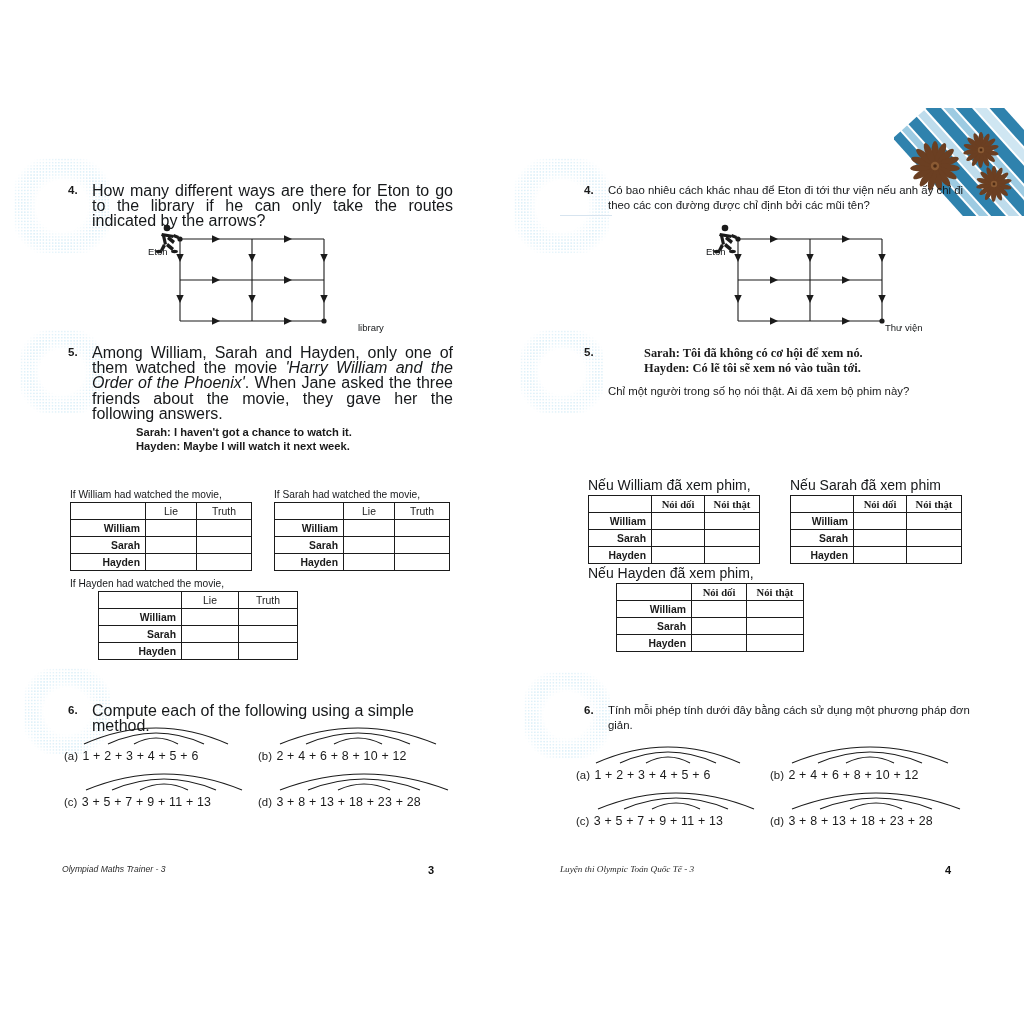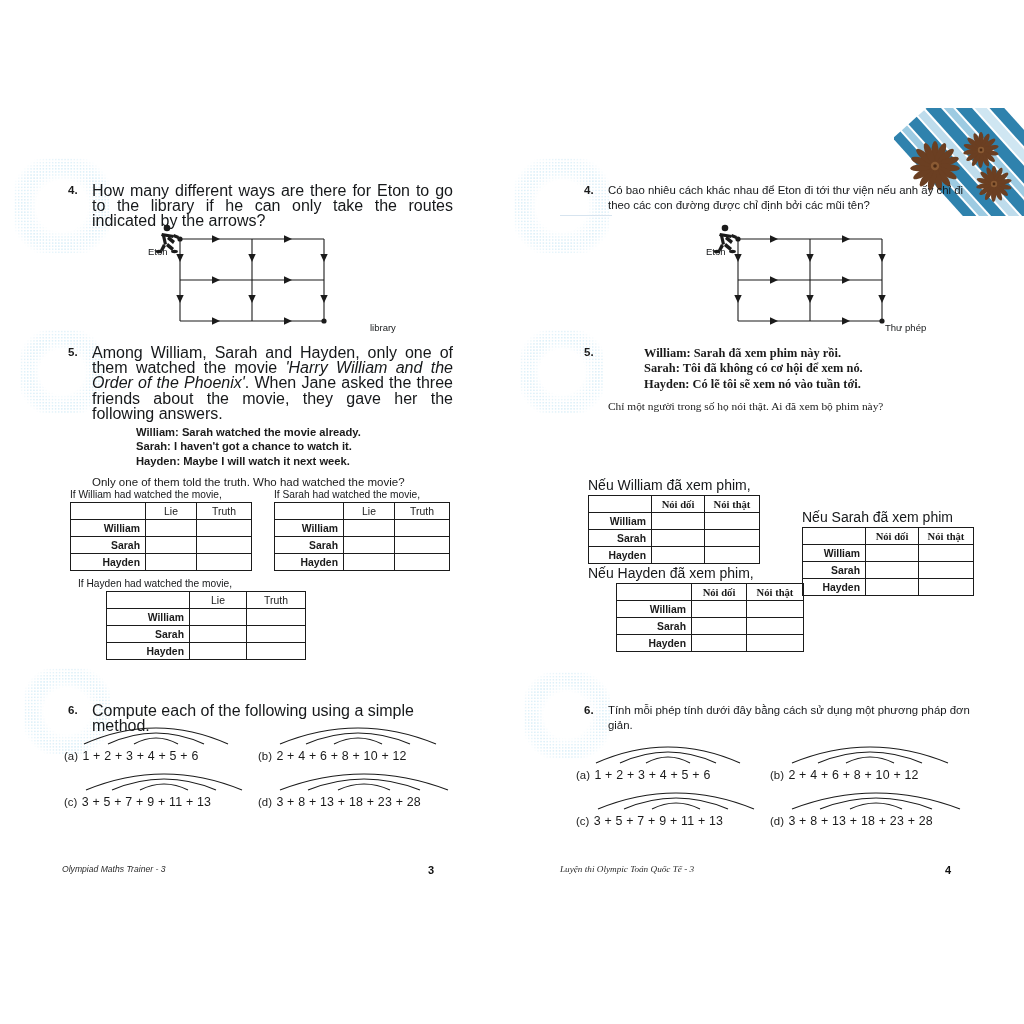--- a/index.html
+++ b/index.html
@@ -53,21 +53,21 @@
   }
   .q-text.vn{font-size:11.4px;line-height:15.4px;text-align:left;}
   .q-text i{font-style:italic;}
   .q-text .serif-it{font-family:"Liberation Serif", serif;font-style:italic;font-weight:bold;font-size:12px;}
 
   .quotes{margin-top:4px;padding-left:44px;}
   .quotes .qline{font-size:11.2px;font-weight:bold;line-height:14.4px;white-space:nowrap;}
   .quotes.vn .qline{font-family:"Liberation Serif", serif;font-size:12.4px;line-height:15.4px;font-weight:bold;}
 
   .q-follow{margin-top:7px;font-size:11.5px;line-height:15px;}
-  .q-follow.vn{font-size:11.4px;font-family:Liberation Serif, serif;}
+  .q-follow.vn{font-size:11.4px;}
 
   
   .diagram{position:absolute;}
   .lbl{position:absolute;font-size:9.5px;color:#16181a;white-space:nowrap;}
 
   
   .tbl-wrap{position:absolute;}
   .tbl-cap{font-size:10.2px;margin-bottom:2px;color:#16181a;white-space:nowrap;}
   .tbl-cap.vn{font-size:14px;}
   table.grid{border-collapse:collapse;}
@@ -235,33 +235,31 @@
           <polygon points="134,95.3 142,99 134,102.7"></polygon>
           <polygon points="26.3,32 30,40 33.7,32"></polygon>
           <polygon points="98.3,32 102,40 105.7,32"></polygon>
           <polygon points="170.3,32 174,40 177.7,32"></polygon>
           <polygon points="26.3,73 30,81 33.7,73"></polygon>
           <polygon points="98.3,73 102,81 105.7,73"></polygon>
           <polygon points="170.3,73 174,81 177.7,73"></polygon>
         </g>
       </svg>
       <div class="lbl" style="left:-2px;top:24px;">Eton</div>
-      <div class="lbl" style="left:188px;top:100px;padding-left:32px;">library</div>
+      <div class="lbl" style="left:176px;top:100px;padding-left:32px;">library</div>
     </div>
 
     <div class="q" style="left:68px;top:345px;width:385px;">
       <div class="q-num">5.</div>
       <div class="q-body">
         <div class="q-text"><span>Among William, Sarah and Hayden, only one of them watched the movie </span><i>'Harry William and the Order of the Phoenix'</i><span>. When Jane asked the three friends about the movie, they gave her the following answers.</span></div>
         <div class="quotes">
-          <div class="qline">William:  Sarah watched the movie already.</div>
           <div class="qline">Sarah:  I haven't got a chance to watch it.</div>
           <div class="qline">Hayden:  Maybe I will watch it next week.</div>
         </div>
-        <div class="q-follow">Only one of them told the truth. Who had watched the movie?</div>
       </div>
     </div>
 
     <div class="tbl-wrap" style="left:70px;top:489px;">
       <div class="tbl-cap">If William had watched the movie,</div>
       <table class="grid">
         <tbody>
             <tr>
           <th style="width:68px;"></th>
           <th style="width:44px;">Lie</th>
@@ -307,21 +305,21 @@
             </tr>
         <tr>
               <td class="name">Hayden</td>
               <td></td>
               <td></td>
             </tr>
       </tbody>
         </table>
     </div>
 
-    <div class="tbl-wrap" style="left:70px;top:578px;margin-left:8px;">
+    <div class="tbl-wrap" style="left:70px;top:578px;">
       <div class="tbl-cap">If Hayden had watched the movie,</div>
       <table class="grid" style="margin-left:28px;">
         <tbody>
             <tr>
           <th style="width:76px;"></th>
           <th style="width:50px;">Lie</th>
           <th style="width:52px;">Truth</th>
         </tr>
         <tr>
               <td class="name">William</td>
@@ -437,28 +435,27 @@
           <polygon points="134,95.3 142,99 134,102.7"></polygon>
           <polygon points="26.3,32 30,40 33.7,32"></polygon>
           <polygon points="98.3,32 102,40 105.7,32"></polygon>
           <polygon points="170.3,32 174,40 177.7,32"></polygon>
           <polygon points="26.3,73 30,81 33.7,73"></polygon>
           <polygon points="98.3,73 102,81 105.7,73"></polygon>
           <polygon points="170.3,73 174,81 177.7,73"></polygon>
         </g>
       </svg>
       <div class="lbl" style="left:-2px;top:24px;">Eton</div>
-      <div class="lbl" style="left:177px;top:100px;">Thư phép</div>
+      <div class="lbl" style="left:177px;top:100px;">Thư viện</div>
     </div>
 
     <div class="q" style="left:72px;top:345px;width:390px;">
       <div class="q-num">5.</div>
       <div class="q-body">
         <div class="quotes vn" style="padding-left:36px;margin-top:1px;">
-          <div class="qline">William:  Sarah đã xem phim này rồi.</div>
           <div class="qline">Sarah: Tôi đã không có cơ hội để xem nó.</div>
           <div class="qline">Hayden: Có lẽ tôi sẽ xem nó vào tuần tới.</div>
         </div>
         <div class="q-follow vn">Chỉ một người trong số họ nói thật. Ai đã xem bộ phim này?</div>
       </div>
     </div>
 
     <div class="tbl-wrap" style="left:76px;top:477px;">
       <div class="tbl-cap vn">Nếu William đã xem phim,</div>
       <table class="grid vn">
@@ -480,21 +477,21 @@
             </tr>
         <tr>
               <td class="name">Hayden</td>
               <td></td>
               <td></td>
             </tr>
       </tbody>
         </table>
     </div>
 
-    <div class="tbl-wrap" style="left:290px;top:477px;margin-top:32px;">
+    <div class="tbl-wrap" style="left:278px;top:477px;">
       <div class="tbl-cap vn">Nếu Sarah đã xem phim</div>
       <table class="grid vn">
         <tbody>
             <tr>
           <th style="width:56px;"></th>
           <th style="width:46px;">Nói dối</th>
           <th style="width:48px;">Nói thật</th>
         </tr>
         <tr>
               <td class="name">William</td>

